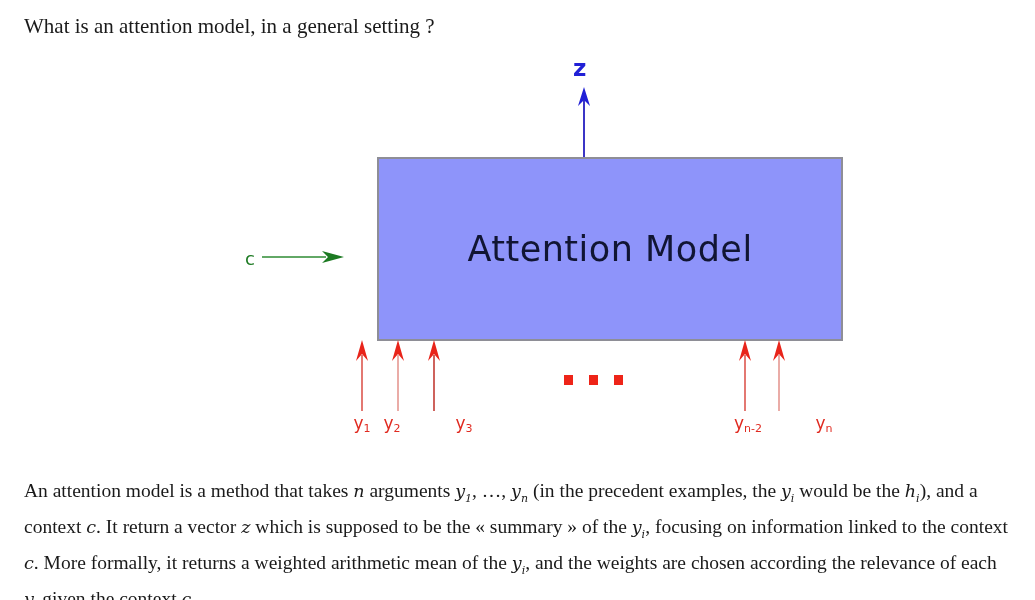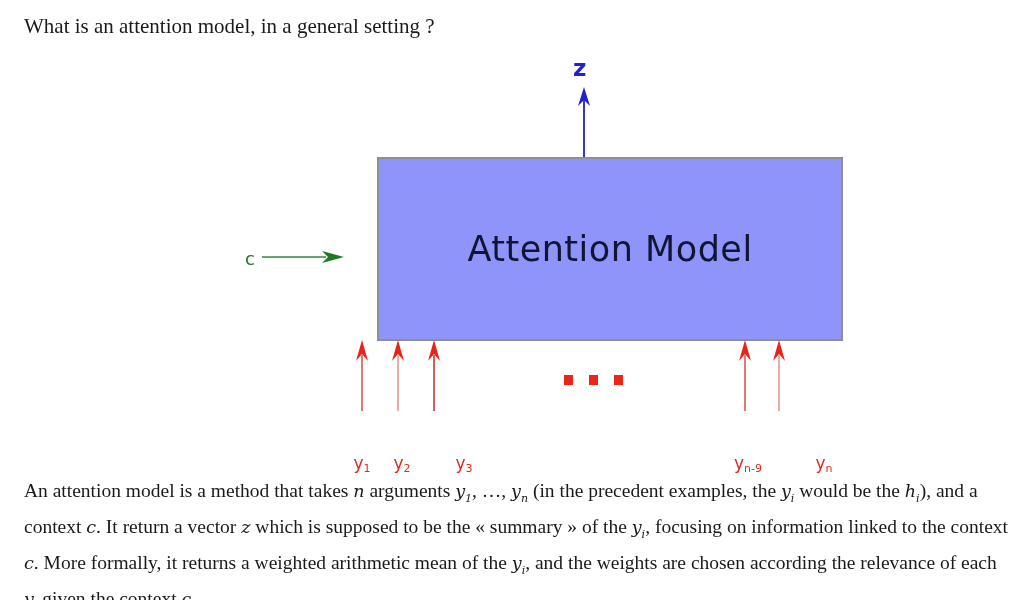--- a/index.html
+++ b/index.html
@@ -84,21 +84,20 @@
   
   .in-arrow { position: absolute; width: 16px; height: 72px; top: 291px; }
   .in-label {
     position: absolute;
     top: 365px;   
     font-family: "DejaVu Sans", "Liberation Sans", sans-serif;
     font-size: 17px;
     color: #e02a20;
     white-space: nowrap;
     transform: translateX(-50%);
-    margin-top: 40px;
   }
   .in-label sub {
     font-size: 11px;
     vertical-align: baseline;
     position: relative;
     top: 3px;
   }
 
   #ellipsis {
     position: absolute;
@@ -176,23 +175,23 @@
     <svg class="in-arrow" viewBox="0 0 16 72" style="left:737px">
       <line x1="8" y1="72" x2="8" y2="16" stroke="#e06a63" stroke-width="1.8"></line>
       <path d="M8 1 L14 22 L8 15 L2 22 Z" fill="#e8241a"></path>
     </svg>
     <svg class="in-arrow" viewBox="0 0 16 72" style="left:771px">
       <line x1="8" y1="72" x2="8" y2="16" stroke="#e8a39e" stroke-width="1.8"></line>
       <path d="M8 1 L14 22 L8 15 L2 22 Z" fill="#e8241a"></path>
     </svg>
 
     <div class="in-label" style="left:362px"><span>y</span><sub>1</sub></div>
-    <div class="in-label" style="left:402px"><span>y</span><sub>2</sub></div>
+    <div class="in-label" style="left:392px"><span>y</span><sub>2</sub></div>
     <div class="in-label" style="left:464px"><span>y</span><sub>3</sub></div>
-    <div class="in-label" style="left:748px"><span>y</span><sub>n-9</sub></div>
+    <div class="in-label" style="left:748px"><span>y</span><sub>n-2</sub></div>
     <div class="in-label" style="left:824px"><span>y</span><sub>n</sub></div>
 
     <div id="ellipsis">
       <span></span>
       <span></span>
       <span></span>
     </div>
 
   </div>
 

